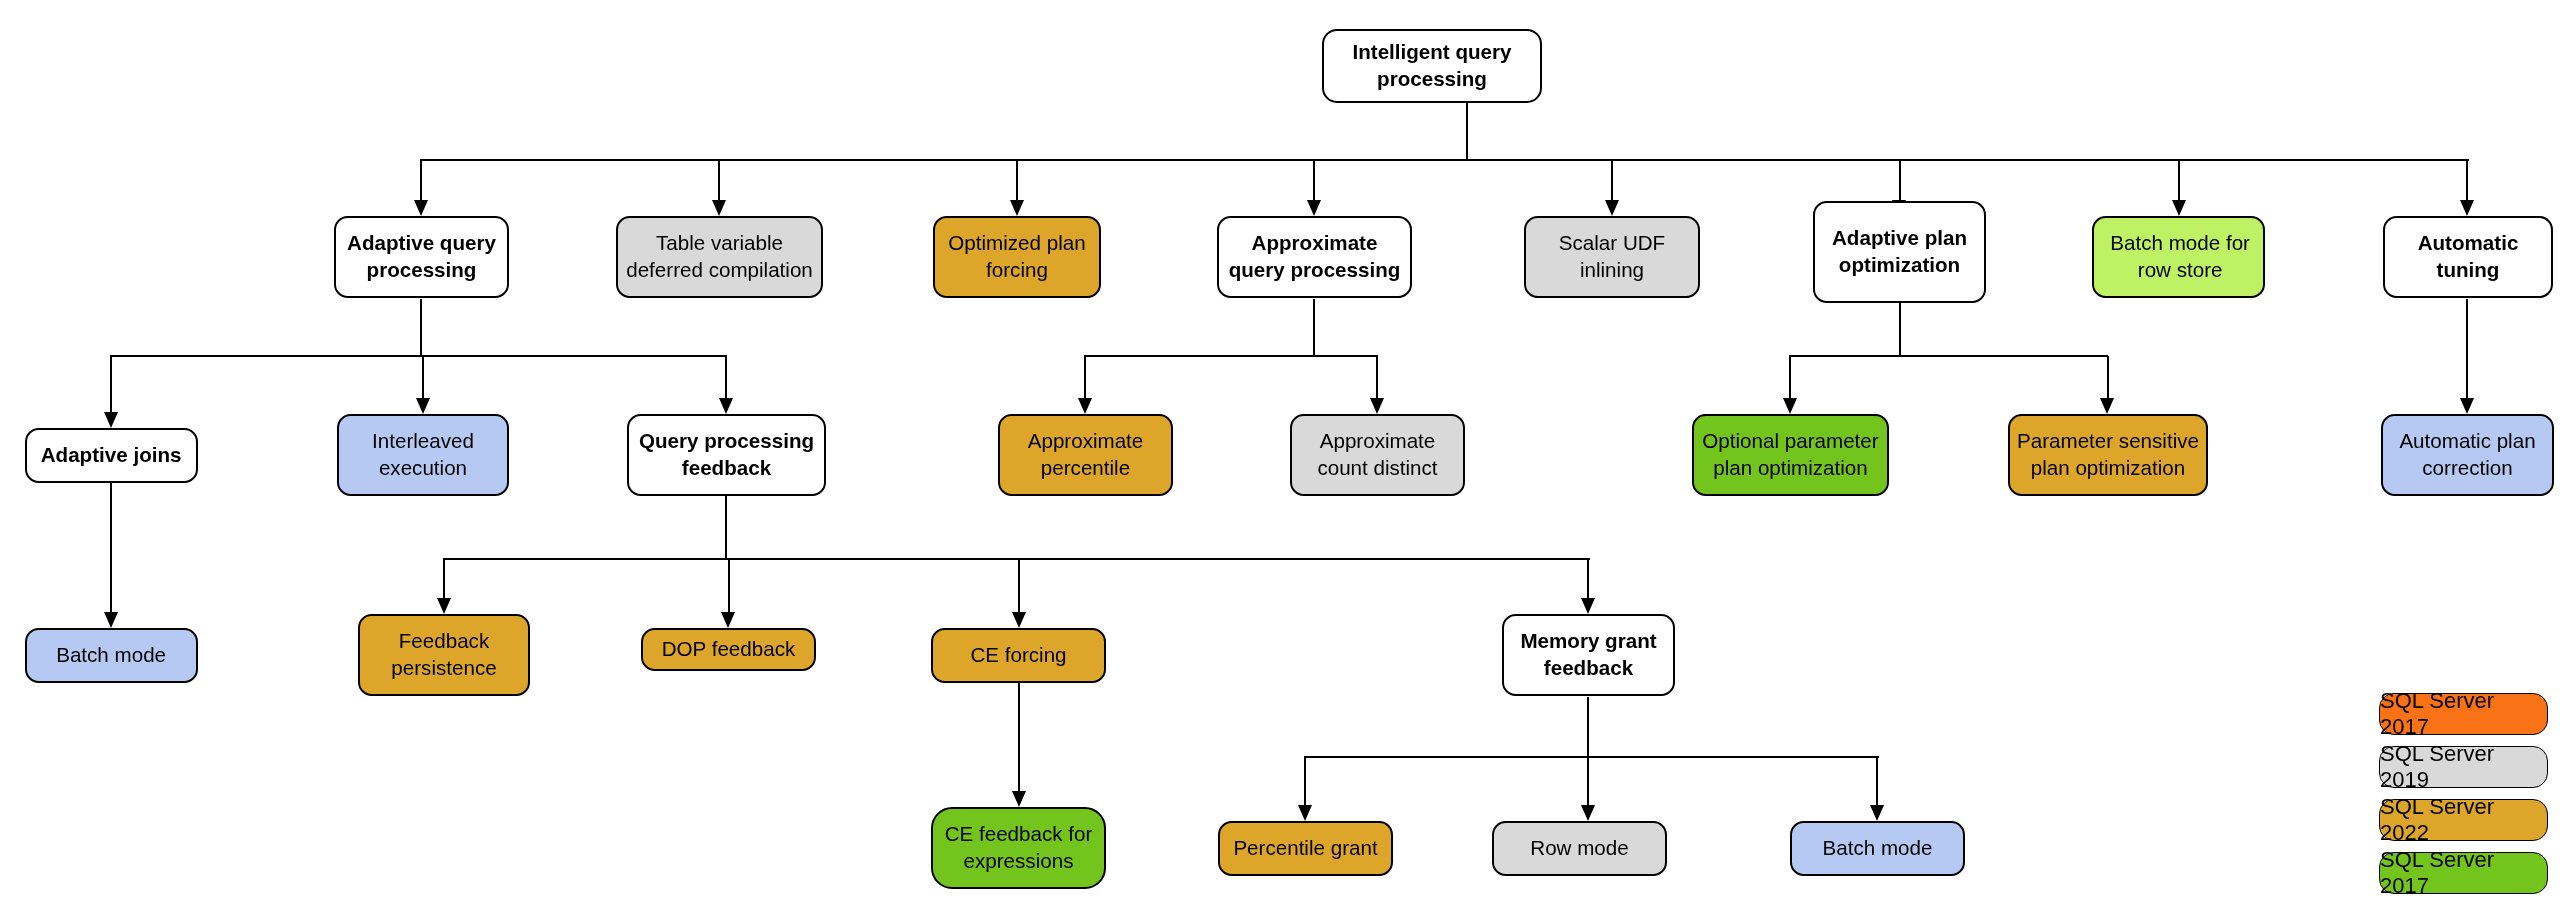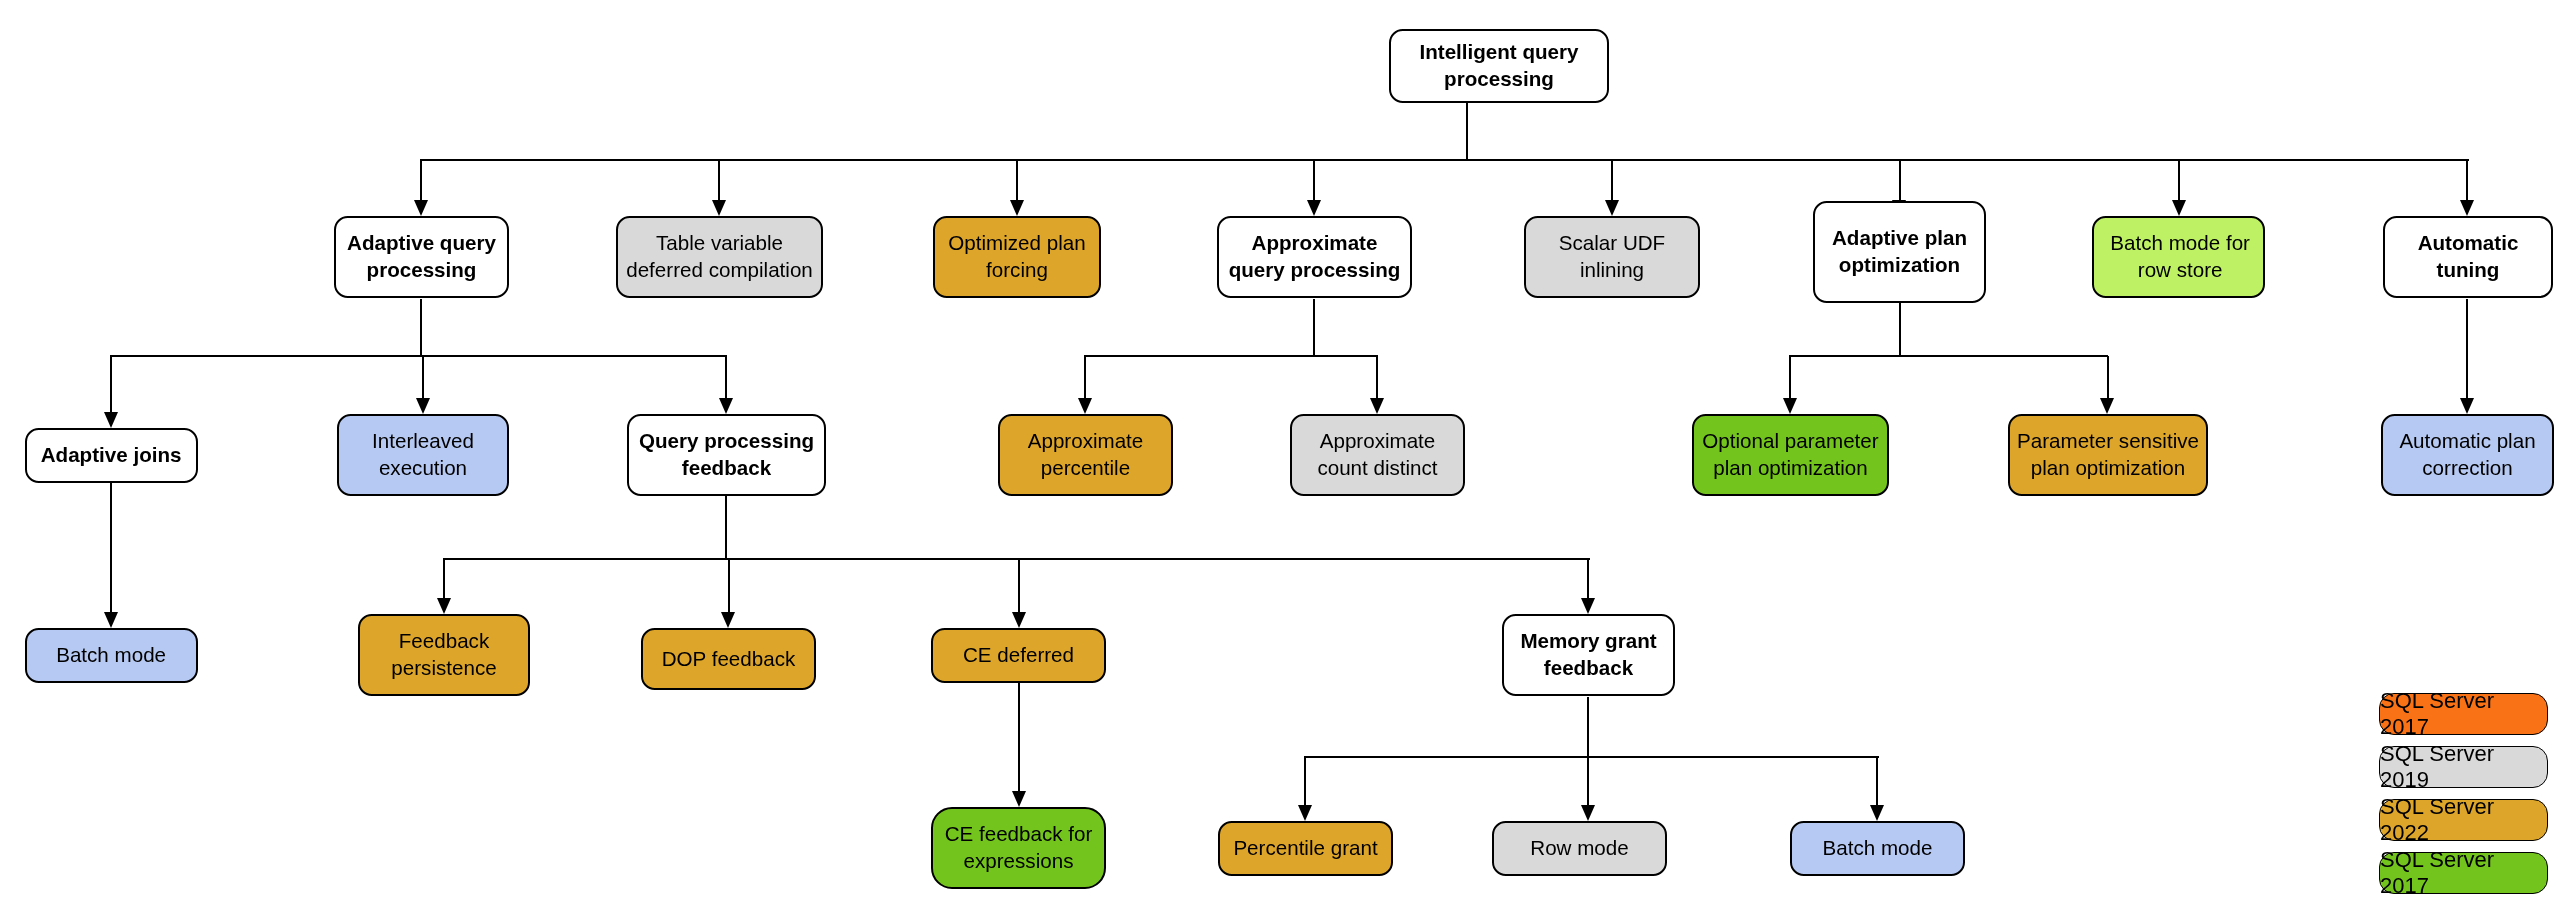--- a/index.html
+++ b/index.html
@@ -86,21 +86,21 @@
     <div class="vline" style="left: 1018px; top: 683px; width: 2.3px; height: 110px;"></div>
     <div class="arrow" style="left: 1012px; top: 791px;"></div>
     <div class="vline" style="left: 1587px; top: 697px; width: 2.3px; height: 61px;"></div>
     <div class="hline" style="left: 1304px; top: 756px; width: 575px; height: 2.3px;"></div>
     <div class="vline" style="left: 1304px; top: 757px; width: 2.3px; height: 50px;"></div>
     <div class="arrow" style="left: 1298px; top: 805px;"></div>
     <div class="vline" style="left: 1587px; top: 757px; width: 2.3px; height: 50px;"></div>
     <div class="arrow" style="left: 1581px; top: 805px;"></div>
     <div class="vline" style="left: 1876px; top: 757px; width: 2.3px; height: 50px;"></div>
     <div class="arrow" style="left: 1870px; top: 805px;"></div>
-    <div class="node parent" style="left: 1389px; top: 29px; width: 220px; height: 74px; background: rgb(255, 255, 255);">Intelligent query
+    <div class="node parent" style="left: 1322px; top: 29px; width: 220px; height: 74px; background: rgb(255, 255, 255); border-radius: 15px;">Intelligent query
 processing</div>
     <div class="node parent" style="left: 334px; top: 216px; width: 175px; height: 82px; background: rgb(255, 255, 255);">Adaptive query
 processing</div>
     <div class="node" style="left: 616px; top: 216px; width: 207px; height: 82px; background: rgb(217, 217, 217); text-align: center;">Table variable
 deferred compilation</div>
     <div class="node" style="left: 933px; top: 216px; width: 168px; height: 82px; background: rgb(221, 166, 43);">Optimized plan
 forcing</div>
     <div class="node parent" style="left: 1217px; top: 216px; width: 195px; height: 82px; background: rgb(255, 255, 255);">Approximate
 query processing</div>
     <div class="node" style="left: 1524px; top: 216px; width: 176px; height: 82px; background: rgb(217, 217, 217);">Scalar UDF
@@ -122,22 +122,22 @@
 count distinct</div>
     <div class="node" style="left: 1692px; top: 414px; width: 197px; height: 82px; background: rgb(116, 196, 30);">Optional parameter
 plan optimization</div>
     <div class="node" style="left: 2008px; top: 414px; width: 200px; height: 82px; background: rgb(221, 166, 43);">Parameter sensitive
 plan optimization</div>
     <div class="node" style="left: 2381px; top: 414px; width: 173px; height: 82px; background: rgb(182, 201, 242);">Automatic plan
 correction</div>
     <div class="node" style="left: 24.6px; top: 628px; width: 173px; height: 55px; background: rgb(182, 201, 242);">Batch mode</div>
     <div class="node" style="left: 358px; top: 614px; width: 172px; height: 82px; background: rgb(221, 166, 43);">Feedback
 persistence</div>
-    <div class="node" style="left: 641px; top: 628px; width: 175px; height: 62px; background: rgb(221, 166, 43);">DOP feedback</div>
-    <div class="node" style="left: 931px; top: 628px; width: 175px; height: 55px; background: rgb(221, 166, 43);">CE deferred</div>
+    <div class="node" style="left: 641px; top: 628px; width: 175px; height: 43px; background: rgb(221, 166, 43);">DOP feedback</div>
+    <div class="node" style="left: 931px; top: 628px; width: 175px; height: 55px; background: rgb(221, 166, 43);">CE forcing</div>
     <div class="node parent" style="left: 1502px; top: 614px; width: 173px; height: 82px; background: rgb(255, 255, 255);">Memory grant
 feedback</div>
     <div class="node" style="left: 931px; top: 807px; width: 175px; height: 82px; background: rgb(116, 196, 30); border-radius: 21px;">CE feedback for
 expressions</div>
     <div class="node" style="left: 1218px; top: 821px; width: 175px; height: 55px; background: rgb(221, 166, 43);">Percentile grant</div>
     <div class="node" style="left: 1492px; top: 821px; width: 175px; height: 55px; background: rgb(217, 217, 217); text-align: right;">Row mode</div>
     <div class="node" style="left: 1790px; top: 821px; width: 175px; height: 55px; background: rgb(182, 201, 242);">Batch mode</div>
     <div class="legend-item" style="left: 2379px; top: 693px; width: 169px; height: 42px; background: #f97316;">SQL Server 2017</div>
     <div class="legend-item" style="left: 2379px; top: 746px; width: 169px; height: 42px; background: rgb(217, 217, 217);">SQL Server 2019</div>
     <div class="legend-item" style="left: 2379px; top: 799px; width: 169px; height: 42px; background: rgb(221, 166, 43);">SQL Server 2022</div>

